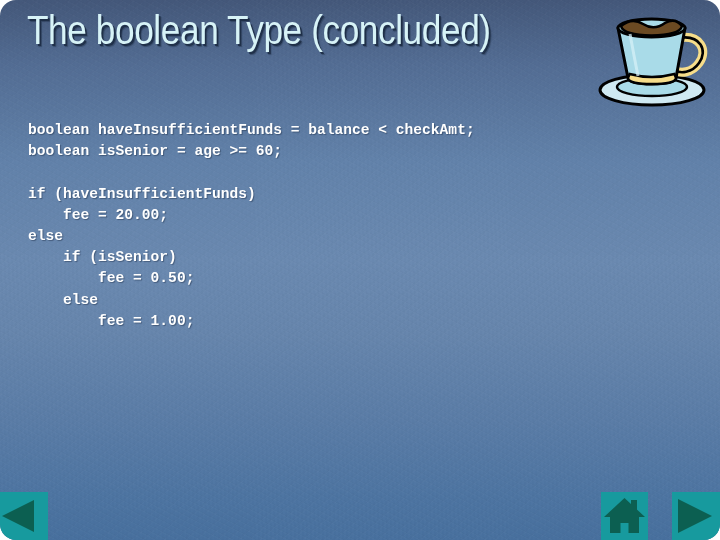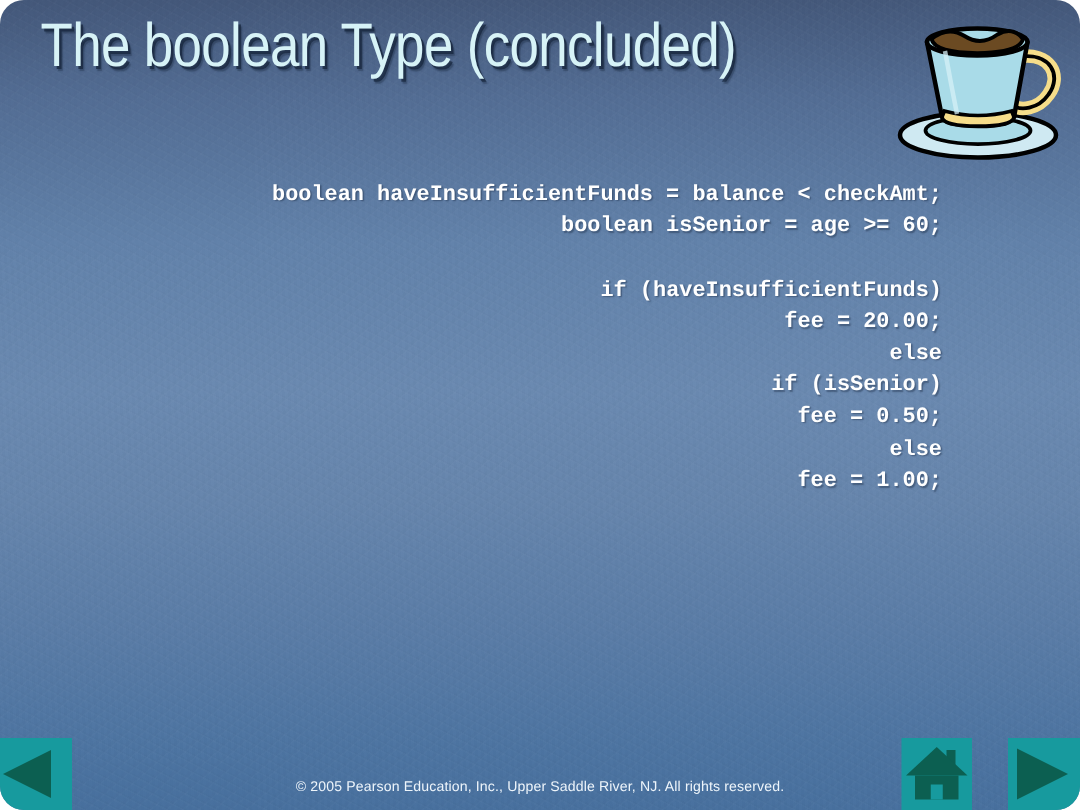--- a/index.html
+++ b/index.html
@@ -78,21 +78,20 @@
     top: 120px;
     width: 600px;
     margin: 0;
     color: #ffffff;
     font-family: "Liberation Mono", "DejaVu Sans Mono", monospace;
     font-size: 14.6px;
     line-height: 21.2px;
     font-weight: bold;
     white-space: pre;
     text-shadow: 1px 1px 1px rgba(24,40,64,0.45);
-    text-align: right;
   }
 
   
   #footer {
     position: absolute;
     left: 0;
     top: 518px;
     width: 720px;
     text-align: center;
     color: #eef5fb;
@@ -168,21 +167,20 @@
 boolean isSenior = age &gt;= 60;
 
 if (haveInsufficientFunds)
     fee = 20.00;
 else
     if (isSenior)
         fee = 0.50;
     else
         fee = 1.00;</pre>
 
-  <div id="footer">© 2005 Pearson Education, Inc., Upper Saddle River, NJ.  All rights reserved.</div>
 
   <div class="navbtn" id="btn-prev">
     <svg width="52" height="48" viewBox="0 0 52 48" xmlns="http://www.w3.org/2000/svg">
       <polygon points="38,8 38,40 6,24" fill="#0c5f51"></polygon>
     </svg>
   </div>
 
   <div class="navbtn" id="btn-home">
     <svg width="47" height="48" viewBox="0 0 47 48" xmlns="http://www.w3.org/2000/svg">
       <rect x="30" y="8" width="6" height="12" fill="#0c5f51"></rect>

